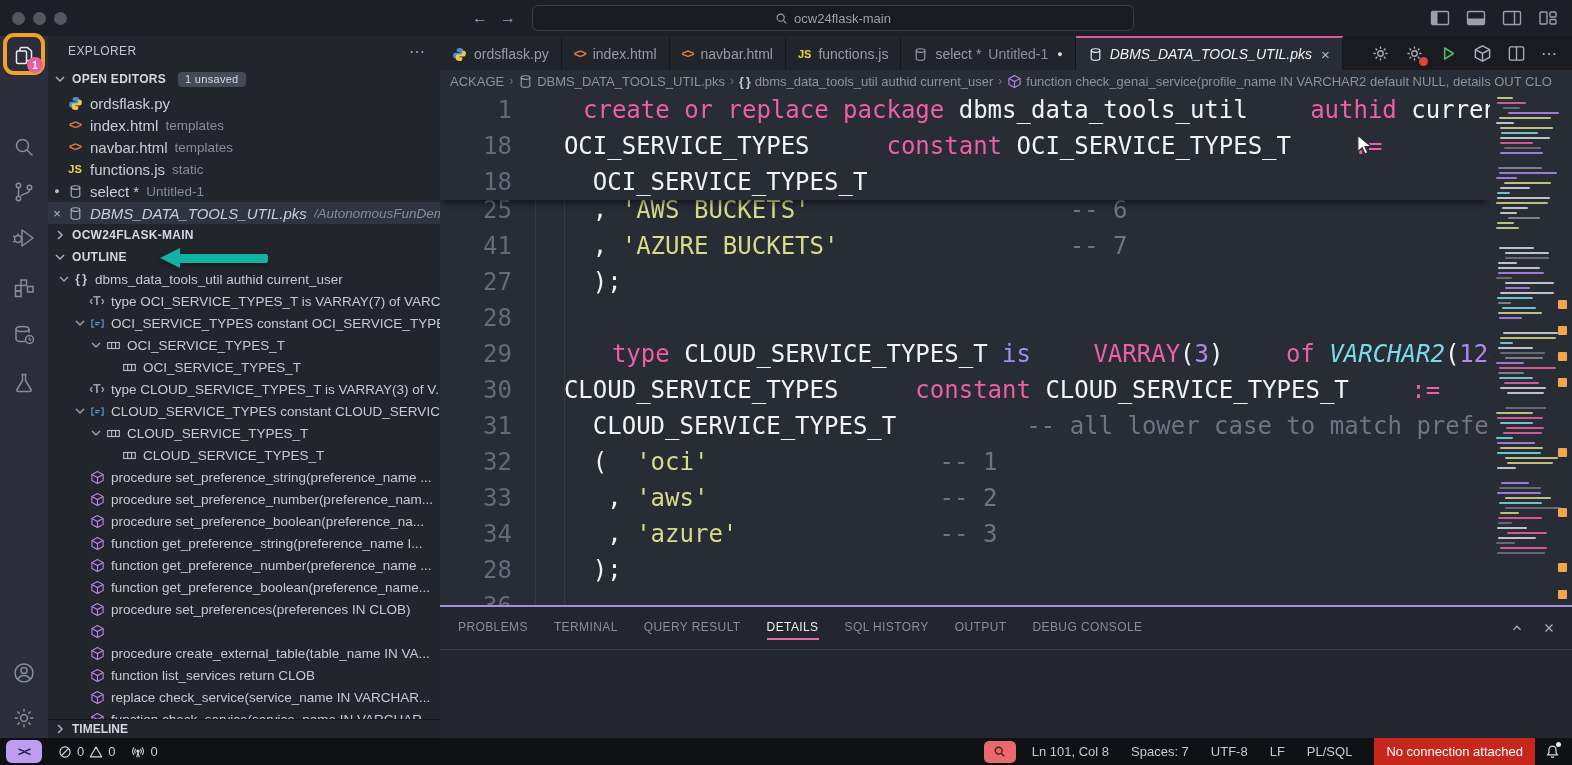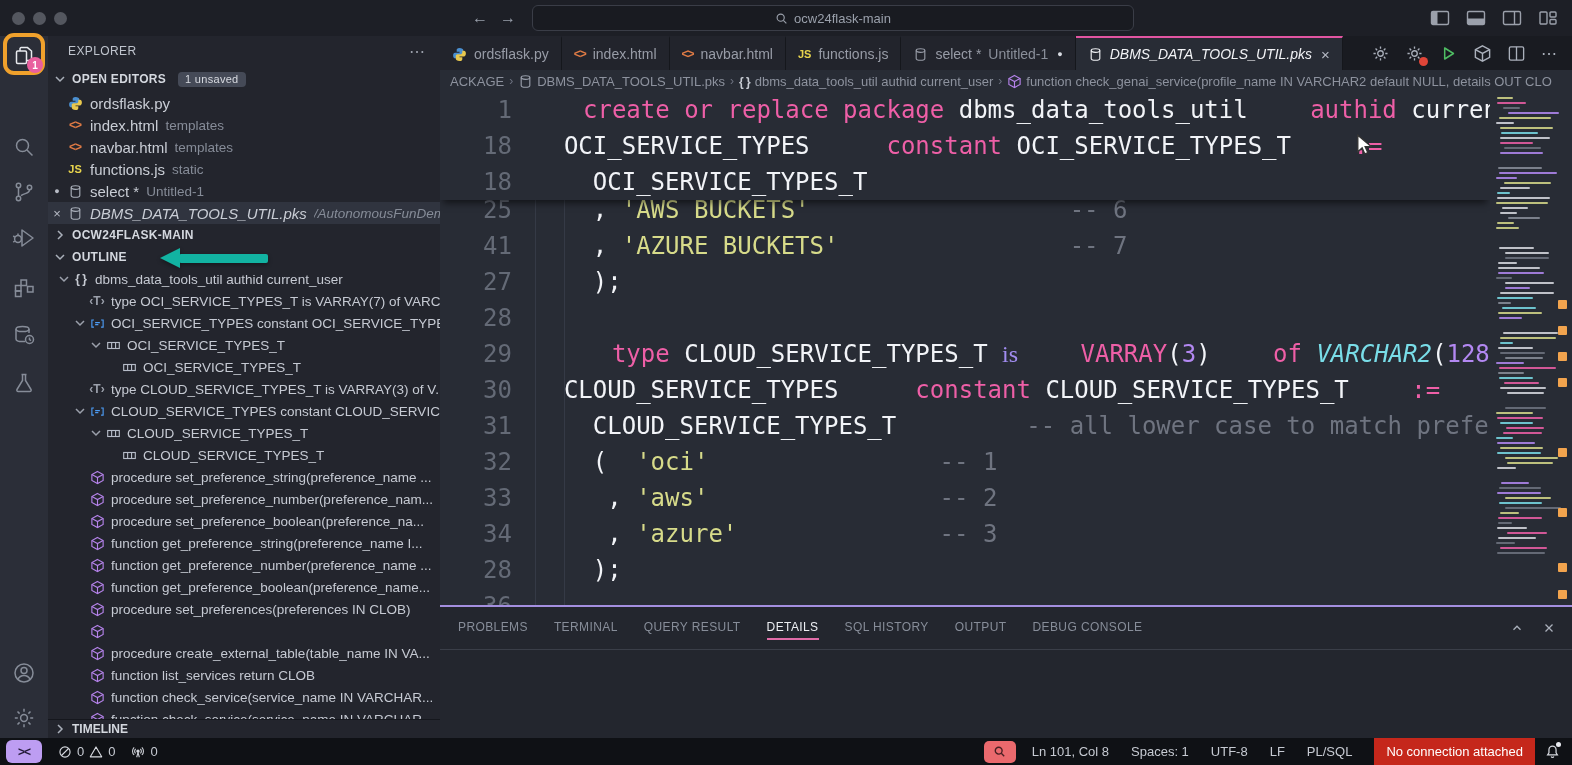--- a/index.html
+++ b/index.html
@@ -60,21 +60,21 @@
   .gear-badge .bdg{position:absolute;right:-4px;bottom:-3px;width:9px;height:9px;border-radius:50%;background:#df4538;}
   .breadcrumb{height:22px;background:#282c35;display:flex;align-items:center;gap:5px;padding-left:10px;font-size:13px;
               color:#8d929e;white-space:nowrap;overflow:hidden;}
   .bc-sep{color:#6d7280;font-size:12px;}
   .bc-item{display:flex;align-items:center;gap:4px;}
   .editor-body{position:absolute;left:0;top:56px;width:1132px;height:513px;overflow:hidden;background:#282c35;}
   .codefont{font-family:"DejaVu Sans Mono","Liberation Mono",monospace;font-size:24px;line-height:36px;}
   .cline{height:36px;display:flex;white-space:pre;}
   .ln{width:72px;text-align:right;padding-right:23px;flex:none;color:#646a76;}
   .tok-kw{color:#ee5fa7;margin-left:48px;}  .tok-id{color:#f2f4f8;}  .tok-str{color:#d7db8a;}
-  .tok-com{color:#6f7480;} .tok-num{color:#b388f2;} .tok-kw2{color:#a18cf0;font-family:Liberation Serif, serif;}
+  .tok-com{color:#6f7480;} .tok-num{color:#b388f2;} .tok-kw2{color:#a18cf0;}
   .tok-typ{color:#79dde8;font-style:italic;}
   .codelines{position:absolute;left:0;top:100px;width:1050px;}
   .sticky{position:absolute;left:0;top:0;width:1050px;background:#282c35;box-shadow:0 6px 7px -3px rgba(0,0,0,.55);}
   .guide{position:absolute;top:108px;bottom:0;width:1px;background:#353a46;}
   
   .minimap{position:absolute;right:0;top:0;width:82px;height:513px;background:#282c35;}
   .mm-bar{position:absolute;height:2.4px;border-radius:1px;opacity:.85;}
   .mm-sq{position:absolute;right:5px;width:9px;height:9px;background:#f2a44e;border-radius:1px;}
   
   .panel{position:absolute;left:0;top:569px;width:1132px;height:133px;background:#23262e;border-top:2px solid #a48fe0;box-sizing:border-box;}
@@ -562,21 +562,21 @@
             <svg viewBox="0 0 16 16" width="16" height="16" fill="none" stroke="currentColor" stroke-width="1.5">
               <path d="M4 6l4 4 4-4"></path>
             </svg>
           </span>
           <span class="tree-icon">
             <svg width="15" height="15" viewBox="0 0 16 16" fill="none" stroke="#b583ea" stroke-width="1.2">
               <path d="M8 1.6L14 4.8v6.4L8 14.4 2 11.2V4.8z"></path>
               <path d="M2 4.8L8 8l6-3.2M8 8v6.4"></path>
             </svg>
           </span>
-          <span>function check_service(service_name IN VARCHAR...</span>
+          <span>replace check_service(service_name IN VARCHAR...</span>
         </div>
         <div class="tree-row" style="padding-left: 24px;">
           <span class="chev empty">
             <svg viewBox="0 0 16 16" width="16" height="16" fill="none" stroke="currentColor" stroke-width="1.5">
               <path d="M4 6l4 4 4-4"></path>
             </svg>
           </span>
           <span class="tree-icon">
             <svg width="15" height="15" viewBox="0 0 16 16" fill="none" stroke="#b583ea" stroke-width="1.2">
               <path d="M8 1.6L14 4.8v6.4L8 14.4 2 11.2V4.8z"></path>
@@ -875,21 +875,21 @@
       <span>0</span>
     </div>
     <div class="sb-right">
       <span class="sb-search">
         <svg width="13" height="13" viewBox="0 0 16 16" fill="none" stroke="#471f22" stroke-width="1.7">
             <circle cx="7" cy="7" r="4.2"></circle>
             <path d="M10.2 10.2L13.8 13.8"></path>
           </svg>
       </span>
       <span class="sb-rt">Ln 101, Col 8</span>
-      <span class="sb-rt">Spaces: 1</span>
+      <span class="sb-rt">Spaces: 7</span>
       <span class="sb-rt">UTF-8</span>
       <span class="sb-rt">LF</span>
       <span class="sb-rt">PL/SQL</span>
       <span class="sb-conn">No connection attached</span>
       <span class="sb-bell">
         <svg width="15" height="15" viewBox="0 0 16 16" fill="none" stroke="currentColor" stroke-width="1.3">
             <path d="M8 2.3a3.8 3.8 0 013.8 3.8v3.2l1.4 2.2H2.8l1.4-2.2V6.1A3.8 3.8 0 018 2.3zM6.6 13.3a1.5 1.5 0 002.8 0"></path>
           </svg>
         <span class="dot"></span>
       </span>

